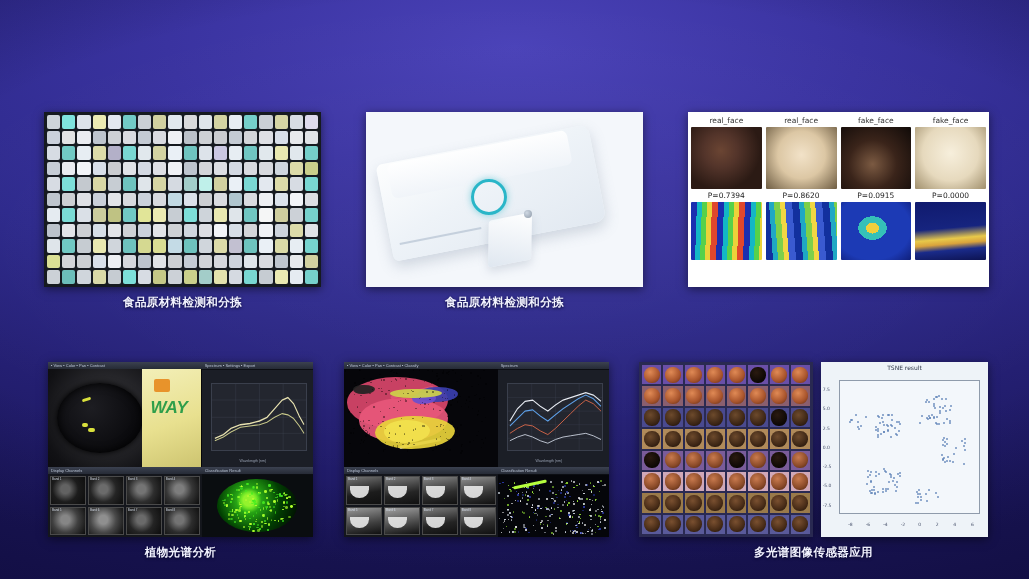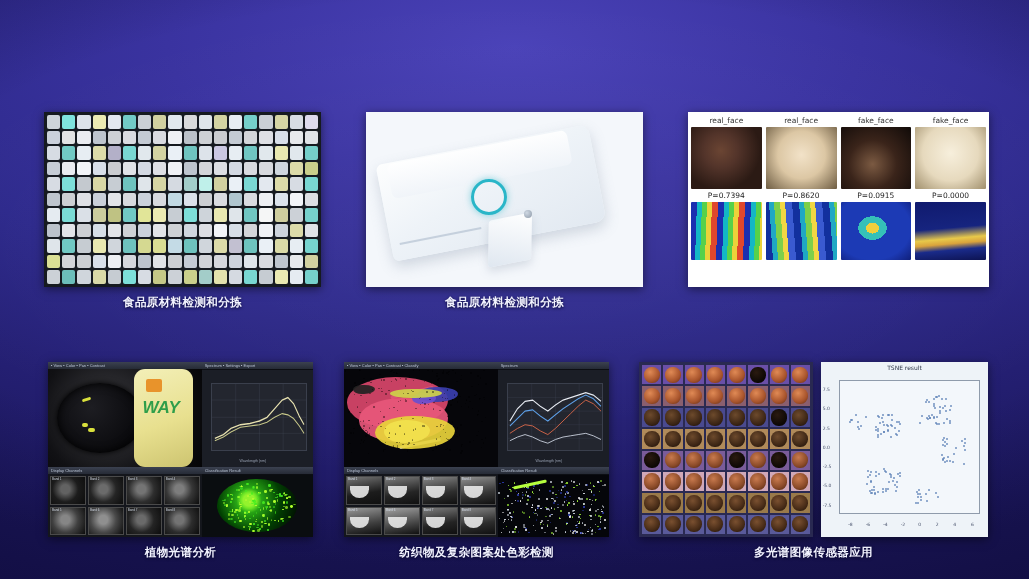--- a/index.html
+++ b/index.html
@@ -115,22 +115,22 @@
   .sw-pane{position:relative;overflow:hidden;}
   .sw-bar{height:7px;background:linear-gradient(180deg,#3b4150,#262b36);border-bottom:1px solid #0c0e13;
           font-size:4px;color:#b9c3d4;padding-left:3px;line-height:7px;white-space:nowrap;overflow:hidden;}
   .sw-main{position:absolute;left:0;right:0;top:7px;bottom:0;}
 
   .cam-dark{background:radial-gradient(circle at 38% 45%,#2c2c30 0 26%,#111114 60%,#050507 100%);}
   .cam-dish{position:absolute;left:6%;top:14%;width:56%;height:72%;border-radius:50%;
             background:radial-gradient(circle at 40% 35%,#1d1d22,#0a0a0d 70%);
             box-shadow:inset 0 0 10px #000, 0 0 6px #000;}
   .seedling{position:absolute;background:#d9e03c;border-radius:2px;}
-  .sandwich{position:absolute;right:9px;top:0;width:38%;height:100%;
-            background:linear-gradient(160deg,#f3efb8 0%,#e8e08f 55%,#cdc470 100%);border-radius:11px;}
+  .sandwich{position:absolute;right:1px;top:0;width:38%;height:100%;
+            background:linear-gradient(160deg,#f3efb8 0%,#e8e08f 55%,#cdc470 100%);}
   .sw-logo{position:absolute;color:#1f8a3c;font-weight:bold;font-style:italic;}
 
   .chart-pane{background:#1b1e26;}
   .chartbox{position:absolute;left:8%;top:14%;right:5%;bottom:16%;background:#23262f;border:1px solid #3a3f4c;}
   .axis-lbl{position:absolute;font-size:3.5px;color:#9aa3b4;}
 
   .thumbs{display:grid;grid-template-columns:repeat(4,1fr);grid-template-rows:repeat(2,1fr);gap:2px;
           padding:2px;box-sizing:border-box;width:100%;height:100%;background:#14161c;}
   .thumb{position:relative;background:#3b3b3b;overflow:hidden;border:1px solid #4a4a4a;}
   .thumb .tlabel{position:absolute;left:1px;top:0;font-size:3px;color:#cfd6e2;}
@@ -1240,23 +1240,20 @@
                   <div style="position: absolute; left: 11.2101%; top: 66.4252%; width: 1.6px; height: 1.6px; background: rgb(223, 230, 239); border-radius: 50%; opacity: 0.99;"></div>
                   <div style="position: absolute; left: 61.5191%; top: 27.2063%; width: 1.6px; height: 1.6px; background: rgb(47, 63, 184); border-radius: 50%; opacity: 0.82;"></div>
                   <div style="position: absolute; left: 64.5125%; top: 67.3922%; width: 1.6px; height: 1.6px; background: rgb(255, 255, 255); border-radius: 50%; opacity: 0.97;"></div>
                   <div style="position: absolute; left: 46.9101%; top: 63.0597%; width: 1.6px; height: 1.6px; background: rgb(47, 63, 184); border-radius: 50%; opacity: 0.84;"></div>
                   <div style="position: absolute; left: 14%; top: 14%; width: 34px; height: 3px; border-radius: 2px; background: rgb(182, 255, 62); transform: rotate(-12deg);"></div>
                 </div>
             </div>
           </div>
         </div>
       </div>
-      <div class="caption">
-        <div>纺织物及复杂图案处色彩检测</div>
-      </div>
     </div>
 
     <div class="cell" style="width:349px;margin-left:30px;">
       <div style="display:flex;gap:8px;">
         <div class="figure" style="width:174px;height:175px;background:#2a2a52;">
           <div class="foodwrap">
             <div class="foodgrid" id="foodGrid">
                 <div class="foodcell" style="background: rgb(106, 79, 168);">
                   <i style="background: radial-gradient(circle at 38% 32%, rgb(224, 138, 85), rgb(168, 84, 44) 60%, rgb(94, 44, 20) 100%);"></i>
                 </div>

